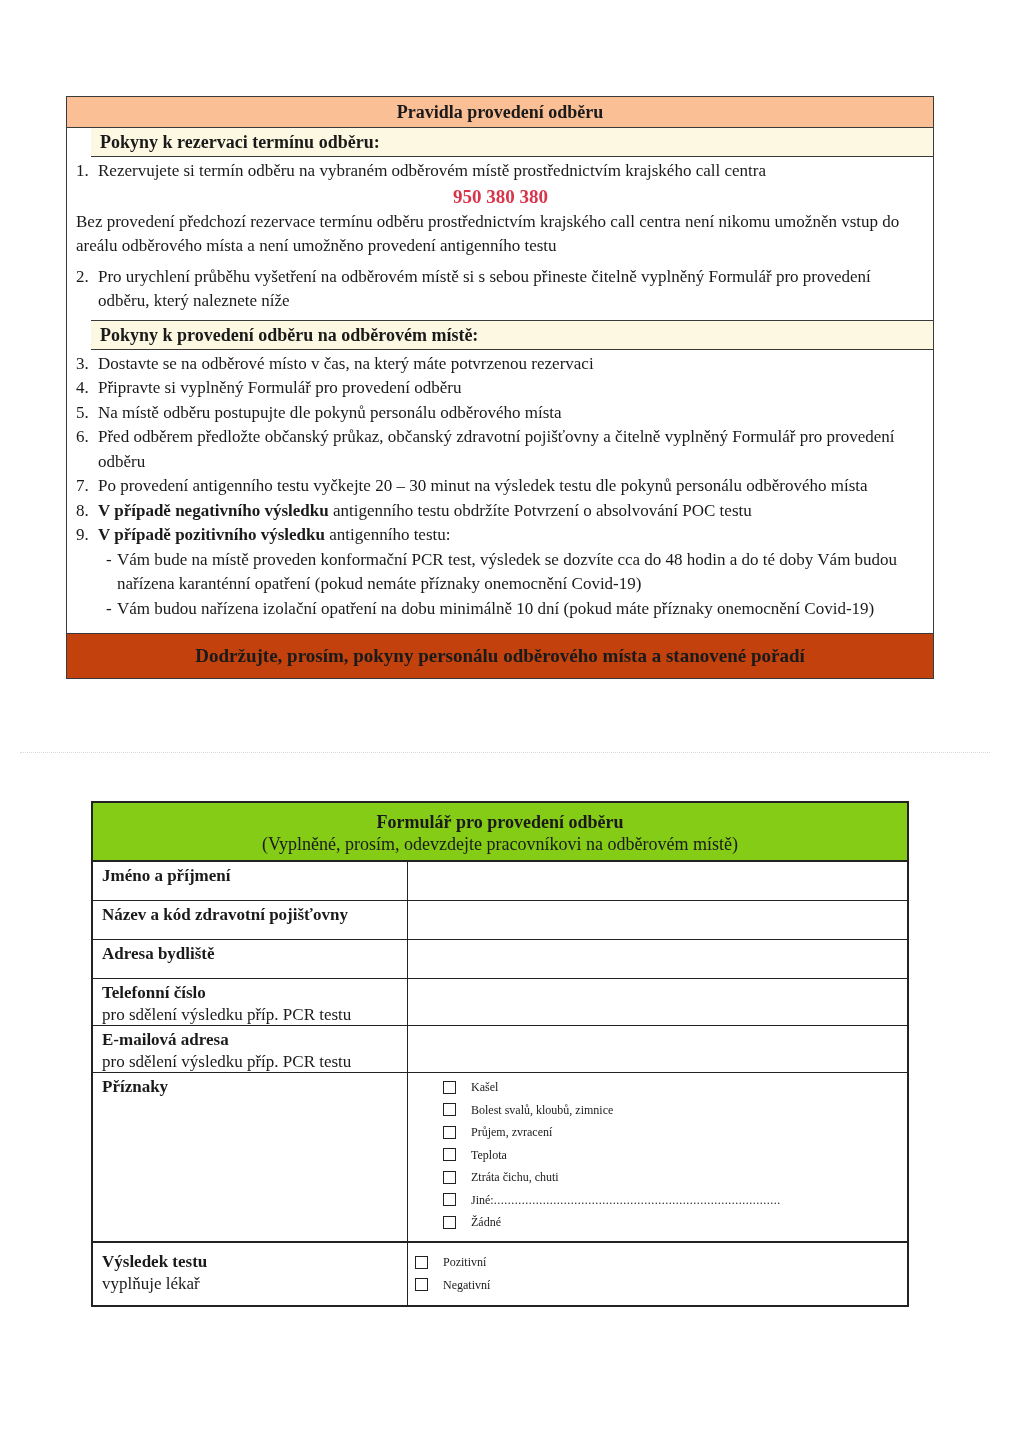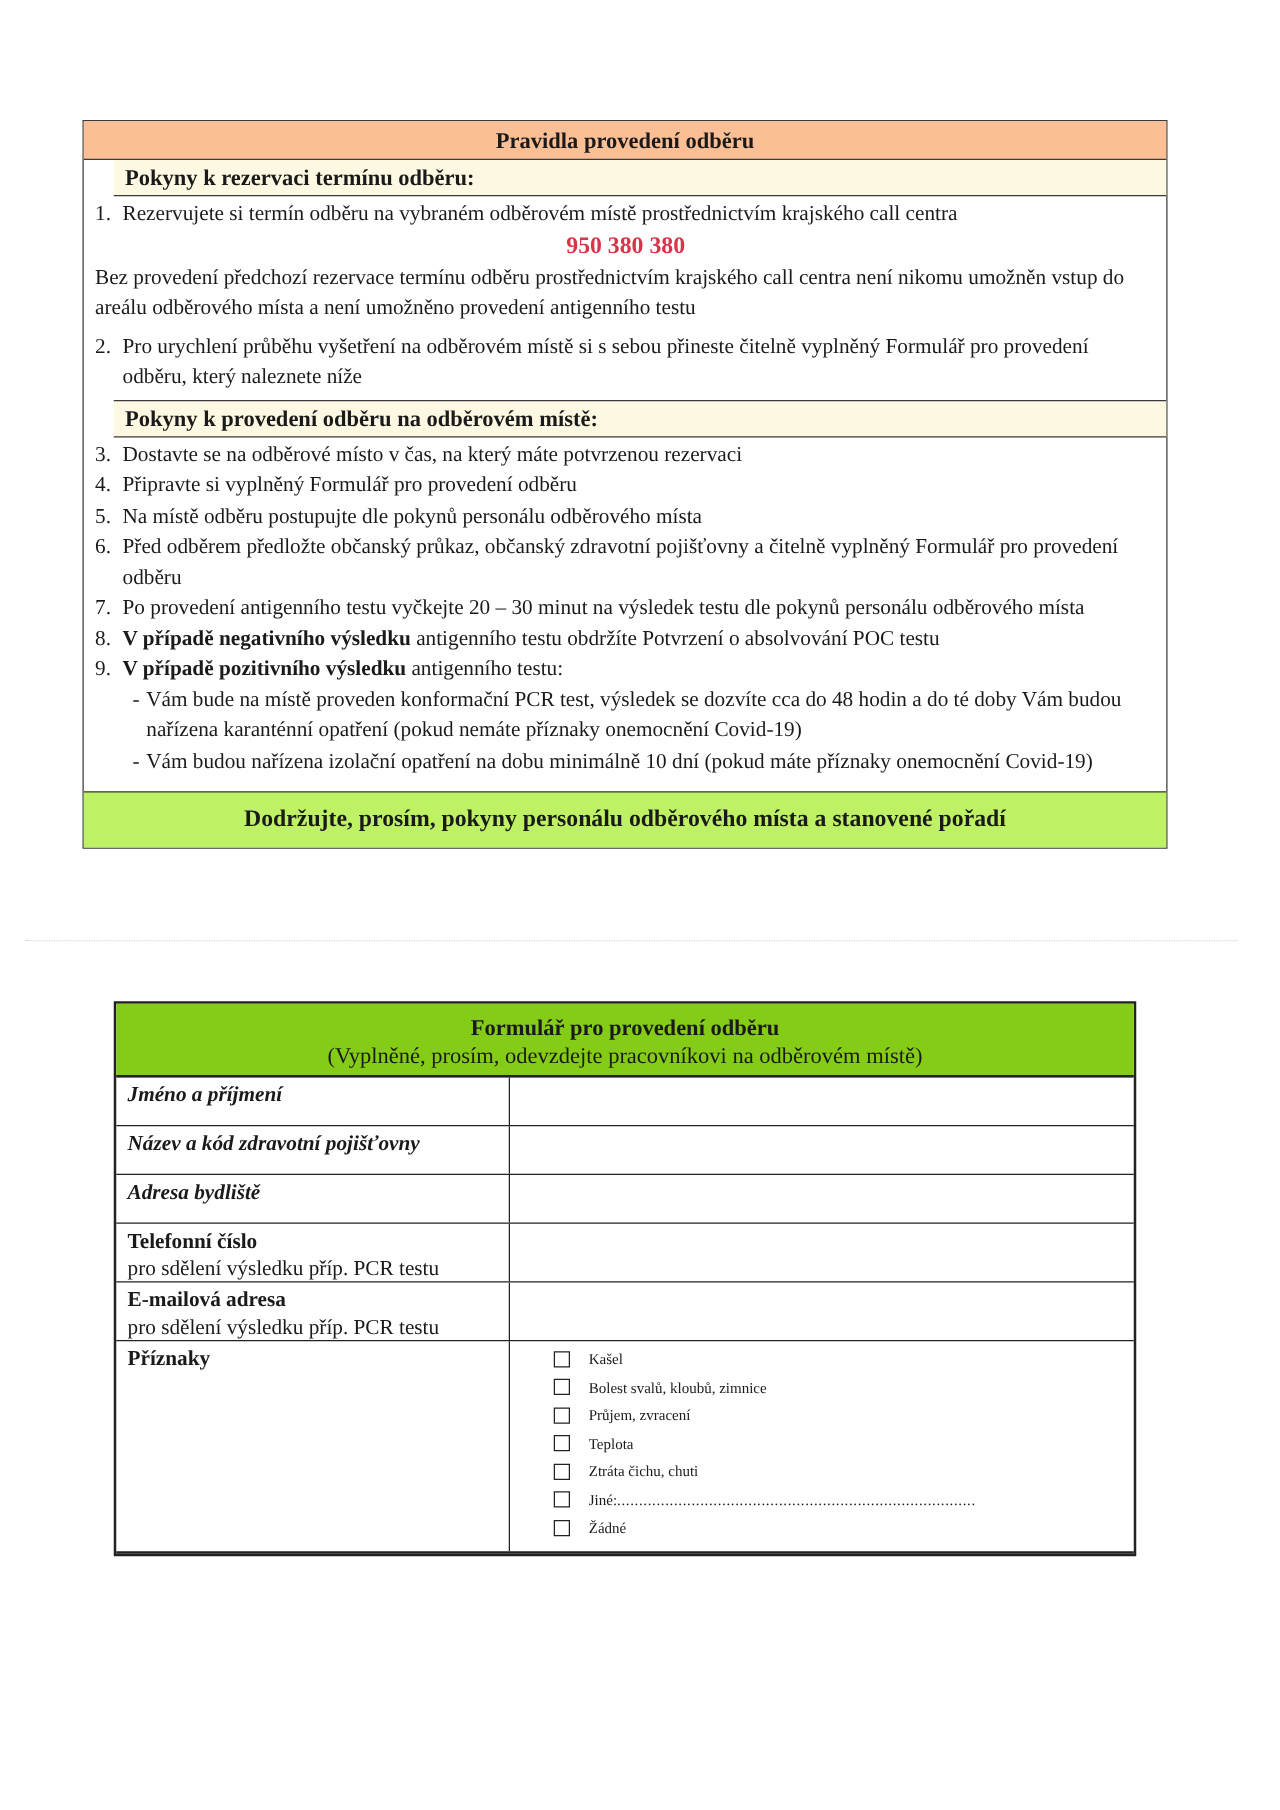--- a/index.html
+++ b/index.html
@@ -32,21 +32,21 @@
     line-height: 26px;
   }
   .warn {
     text-align: left; font-weight: normal; font-size: 17px; line-height: 24.5px;
     margin-bottom: 6px;
   }
   .bullet { display: flex; padding-left: 30px; }
   .bullet .dash { width: 11px; flex: 0 0 11px; }
   .bullet .txt { flex: 1; }
   .rules-footer {
-    background: #bef264; text-align: center; font-weight: bold; font-size: 19px;
+    background: #c2410c; text-align: center; font-weight: bold; font-size: 19px;
     height: 44px; line-height: 44px; border-top: 1.5px solid #3a3a3a;
   }
   .cutline {
     position: absolute; left: 20px; top: 752px; width: 970px; height: 0;
     border-top: 1px dotted #d8d8d8;
   }
   .form {
     position: absolute; left: 91px; top: 801px; width: 818px;
     border: 2px solid #222; box-sizing: border-box;
   }
@@ -56,21 +56,21 @@
   }
   .form-head .t { font-weight: bold; }
   .frow { display: flex; border-bottom: 1.5px solid #222; }
   .frow:last-child { border-bottom: none; }
   .flabel {
     width: 315px; flex: 0 0 315px; box-sizing: border-box; padding: 3px 9px;
     border-right: 1.5px solid #222; font-size: 17px; line-height: 22px;
   }
   .flabel .b { font-weight: bold; }
   .fvalue { flex: 1; box-sizing: border-box; padding: 3px 7px; font-size: 12px; line-height: 22.5px; }
-  .h38 { height: 38px; font-style: italic; }
+  .h38 { height: 38px; }
   .h46 { height: 46px; }
   .h168 { height: 168px; }
   .h62 { height: 62px; }
   .cb { display: flex; align-items: center; }
   .box {
     width: 11px; height: 11px; border: 1.4px solid #222; margin-right: 15px; flex: 0 0 11px;
   }
   .dots { letter-spacing: 0.5px; }
 </style>
 </head>
@@ -196,13 +196,29 @@
           <span>Jiné:</span>
           <span class="dots">..................................................................................</span>
         </div>
       <div class="cb">
           <span class="box"></span>
           <span>Žádné</span>
         </div>
     </div>
   </div>
 
+  <div class="frow h62">
+    <div class="flabel" style="padding-top:8px;">
+      <div class="b">Výsledek testu</div>
+      <div>vyplňuje lékař</div>
+    </div>
+    <div class="fvalue" style="padding-top:8px;">
+      <div class="cb">
+          <span class="box"></span>
+          <span>Pozitivní</span>
+        </div>
+      <div class="cb">
+          <span class="box"></span>
+          <span>Negativní</span>
+        </div>
+    </div>
+  </div>
 </div>
 
 </body></html>

